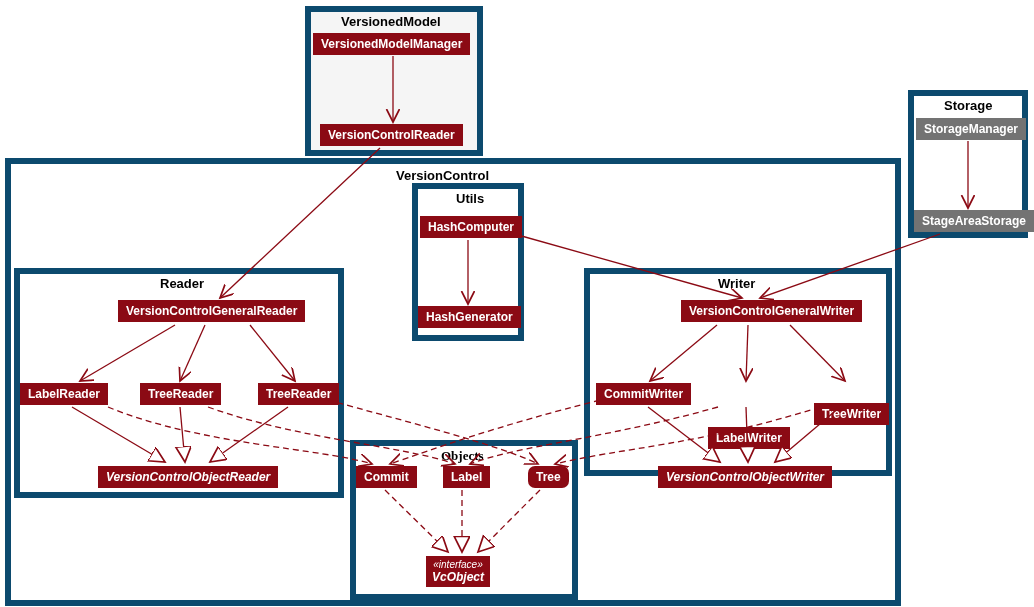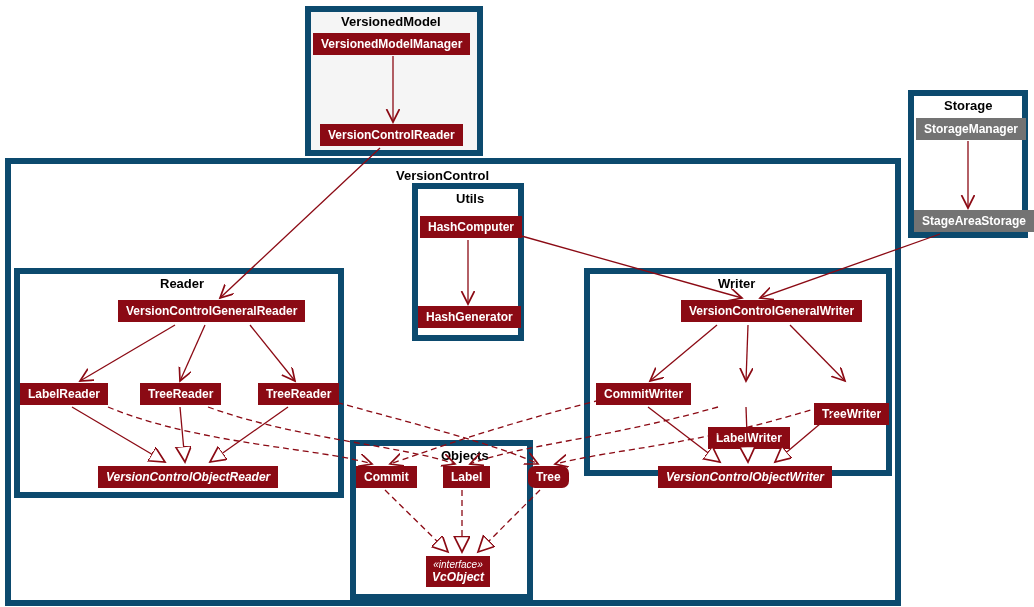--- a/index.html
+++ b/index.html
@@ -87,21 +87,21 @@
   </div>
 
   <div class="package" style="left:14px; top:268px; width:330px; height:230px;">
     <div class="package-title" style="left:140px; top:2px;">Reader</div>
   </div>
 
   <div class="package" style="left:584px; top:268px; width:308px; height:208px;">
     <div class="package-title" style="left:128px; top:2px;">Writer</div>
   </div>
 
-  <div class="package" style="left:350px; top:440px; width:183px; height:160px;">
+  <div class="package" style="left:350px; top:440px; width:228px; height:160px;font-family:Liberation Serif, serif;">
     <div class="package-title" style="left:85px; top:2px;">Objects</div>
   </div>
 
   <div class="node" style="left:313px; top:33px;text-align:center;">VersionedModelManager</div>
   <div class="node" style="left:320px; top:124px;">VersionControlReader</div>
 
   <div class="node gold" style="left:916px; top:118px;">StorageManager</div>
   <div class="node gold" style="left:914px; top:210px;">StageAreaStorage</div>
 
   <div class="node" style="left:420px; top:216px;">HashComputer</div>

